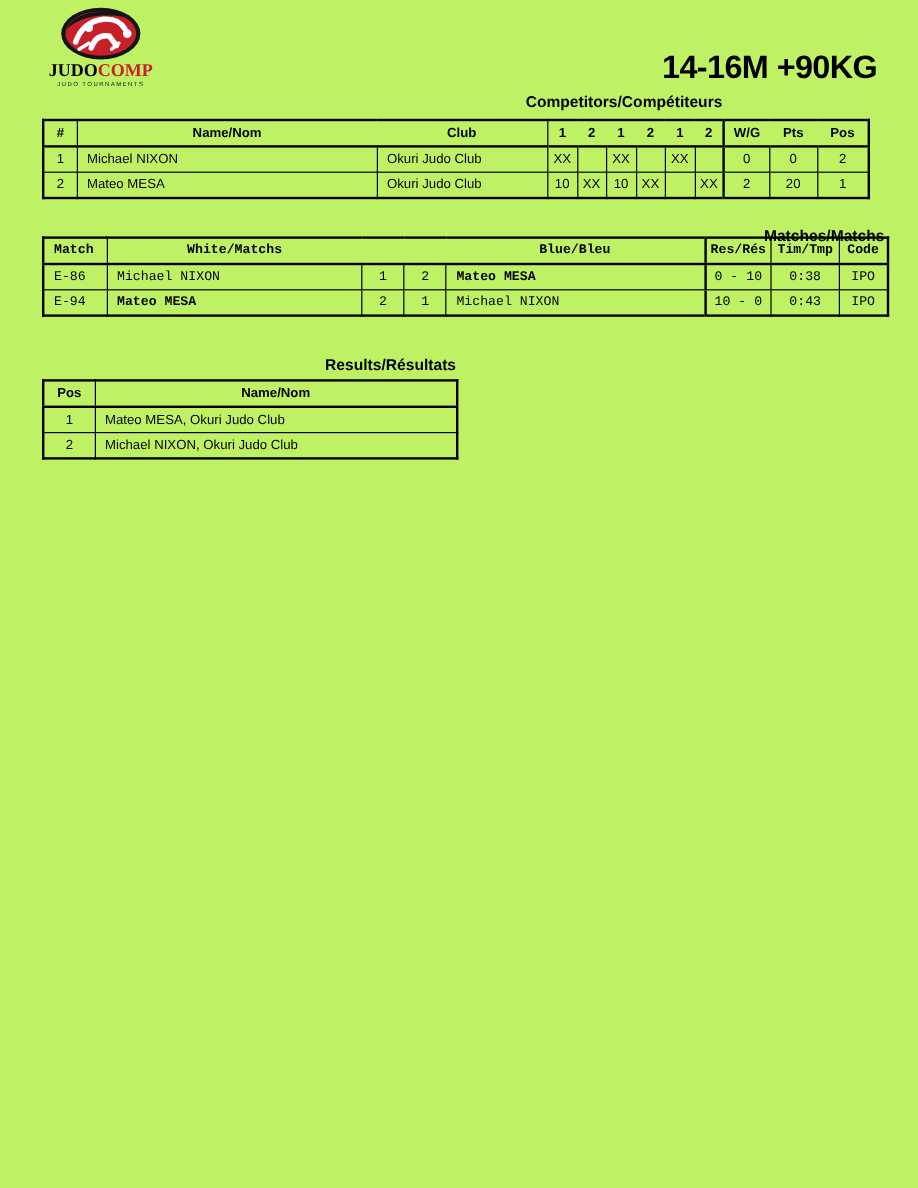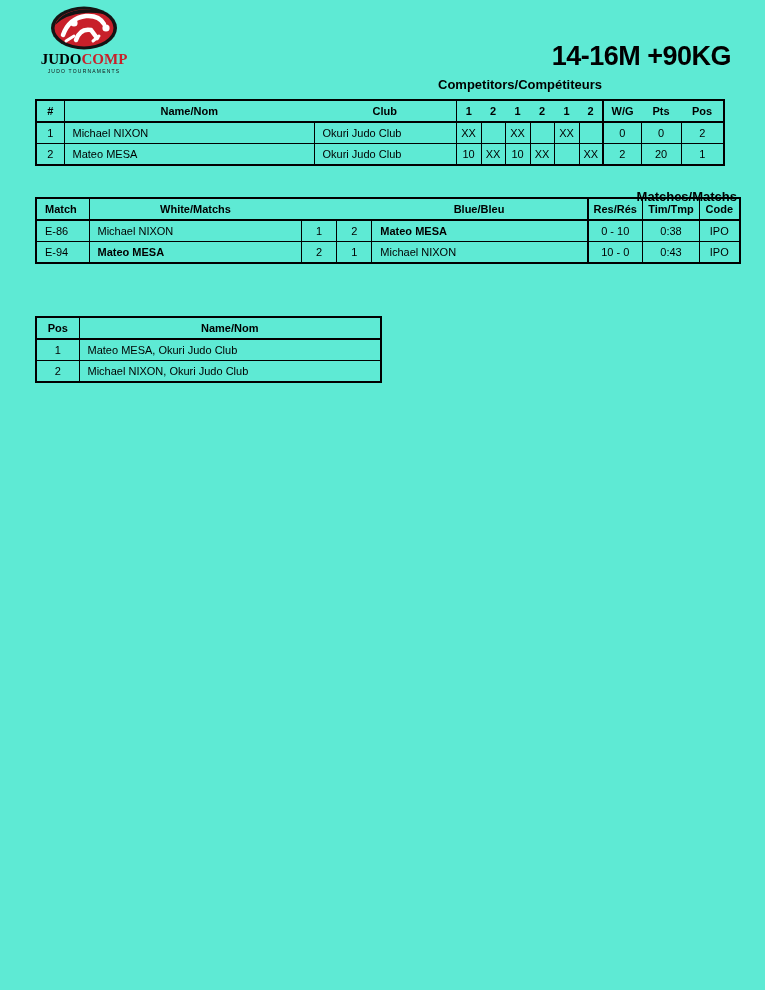--- a/index.html
+++ b/index.html
@@ -1,16 +1,16 @@
 <!DOCTYPE html>
 <html><head>
 <meta charset="utf-8">
 <style>
   html,body{margin:0;padding:0;background:#fff;}
-  .page{position:relative;width:765px;height:990px;background:#5eead4;overflow:hidden;
+  .page{position:relative;width:765px;height:990px;background:#bef264;overflow:hidden;
         font-family:"Liberation Sans", sans-serif;color:#000;}
 
   
   .logo{position:absolute;left:38px;top:5px;width:92px;text-align:center;}
   .logo svg{display:block;margin:0 auto;}
   .brand{font-family:"Liberation Serif", serif;font-weight:bold;font-size:15px;
          letter-spacing:0;line-height:14px;margin-top:1px;white-space:nowrap;}
   .brand .red{color:#c8202a;}
   .tagline{font-size:5px;letter-spacing:1.2px;margin-top:2px;color:#111;white-space:nowrap;}
   .category{position:absolute;top:41px;right:34px;margin:0;font-size:27px;font-weight:bold;
@@ -19,21 +19,21 @@
   
   .sec-title{position:absolute;margin:0;font-size:13px;font-weight:bold;text-align:right;}
   .t-comp{top:77px;left:35px;width:567px;}
   .t-match{top:189px;left:35px;width:702px;}
   .t-res{top:296px;left:35px;width:345px;}
 
   
   table.tbl{position:absolute;border-collapse:collapse;table-layout:fixed;
             border:2px solid #000;font-size:11px;}
   .tbl-comp{top:99px;left:35px;}
-  .tbl-match{top:197px;left:35px;}
+  .tbl-match{top:197px;left:35px;font-family:Liberation Mono, monospace;}
   .tbl-res{top:316px;left:35px;}
   .tbl th,.tbl td{height:20px;padding:0;overflow:hidden;white-space:nowrap;vertical-align:middle;}
   .tbl th{border:none;border-bottom:2px solid #000;font-weight:bold;font-size:11px;}
   .tbl td{border:1px solid #000;}
   th.br{border-right:1px solid #000;}
   th.bl{border-left:1px solid #000;}
   .thickl{border-left:2px solid #000 !important;}
   .c{text-align:center;}
   .l{text-align:left;padding-left:8px !important;}
   td[data-weight="bold"]{font-weight:bold;}
@@ -170,20 +170,21 @@
         <td class="c">2</td>
         <td class="c">1</td>
         <td class="l" data-weight="normal">Michael NIXON</td>
         <td class="c thickl">10 - 0</td>
         <td class="c">0:43</td>
         <td class="c">IPO</td>
       </tr>
     </tbody>
   </table>
 
+  <h2 class="sec-title t-res">Results/Résultats</h2>
   <table class="tbl tbl-res">
     <colgroup>
         <col style="width:43px">
         <col style="width:302px">
       </colgroup>
     <thead>
       <tr>
         <th class="c br">Pos</th>
         <th class="c">Name/Nom</th>
       </tr>

